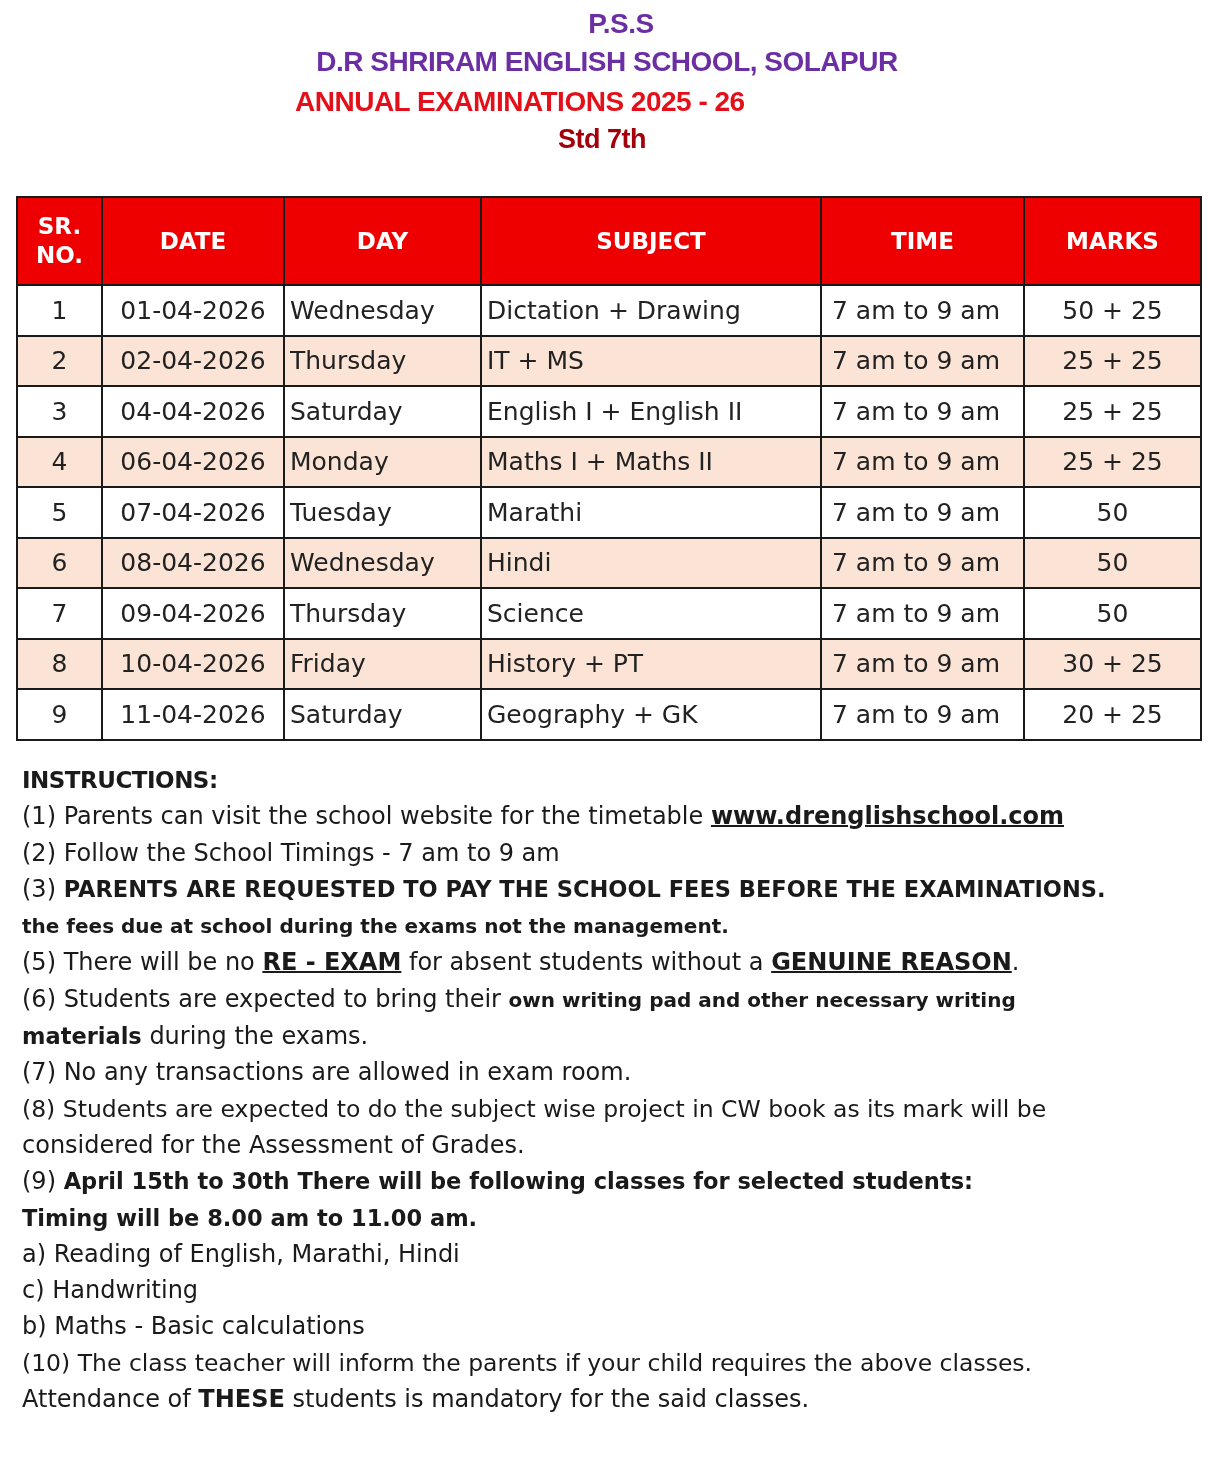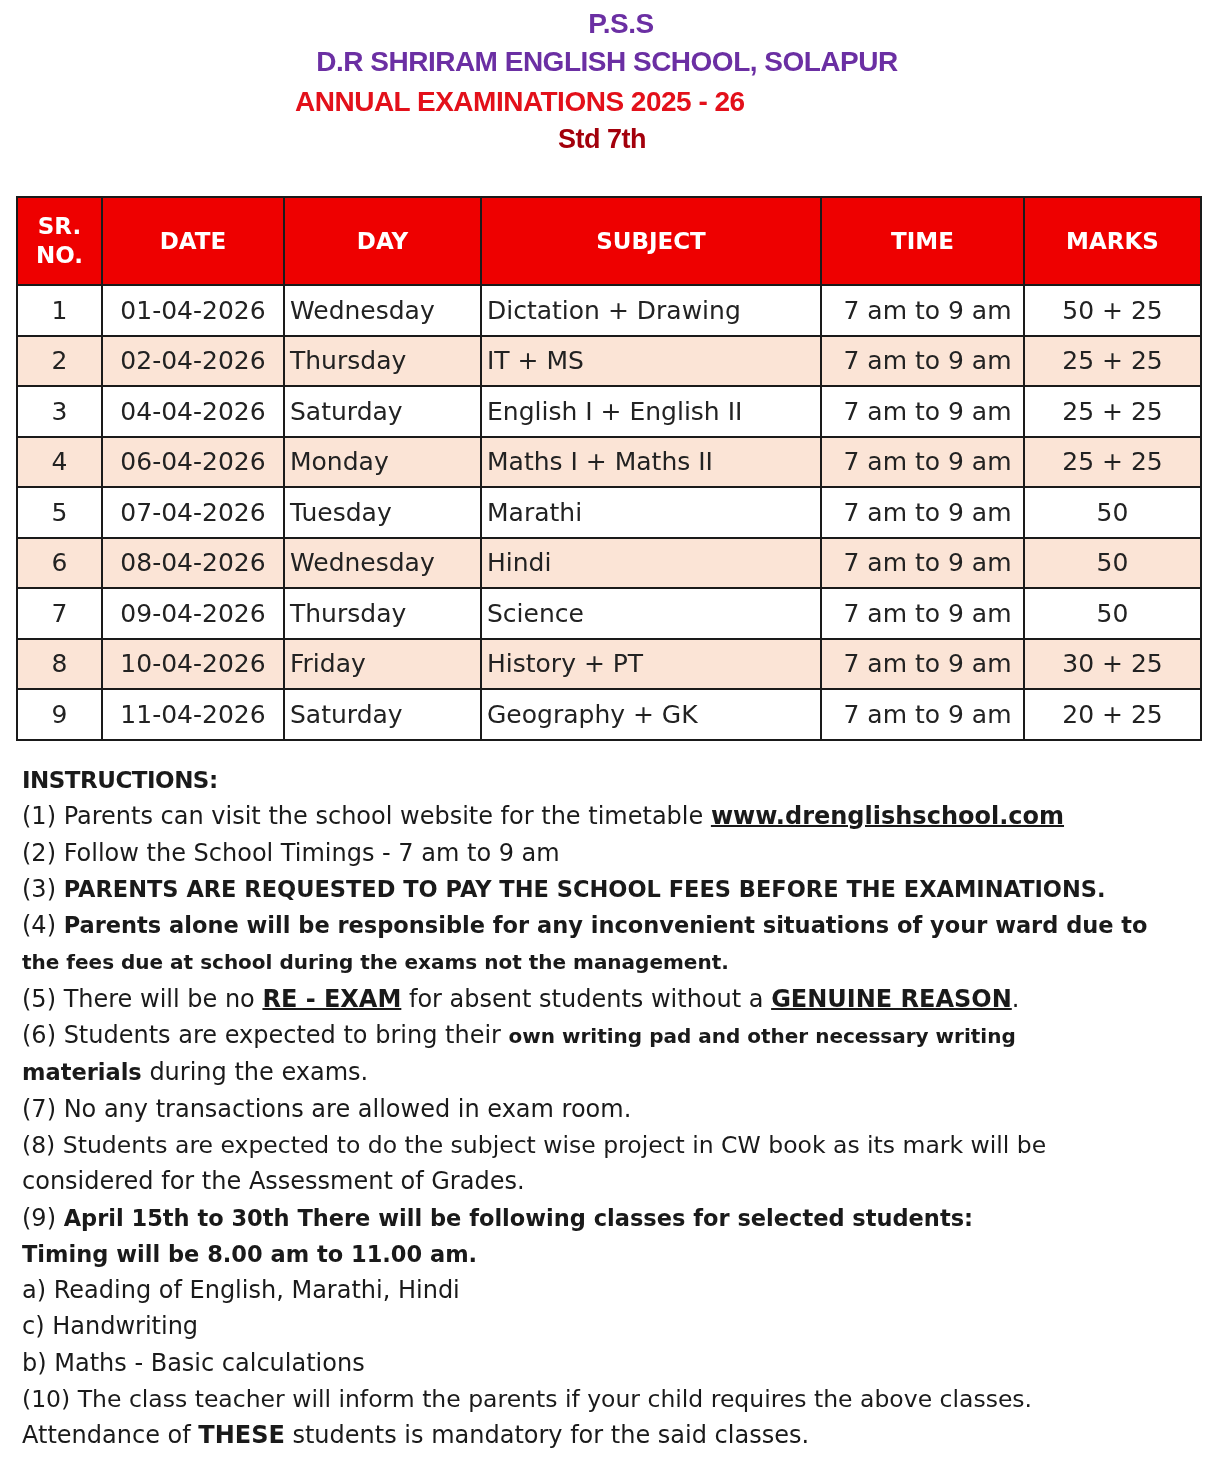--- a/index.html
+++ b/index.html
@@ -10,21 +10,21 @@
   .h3 { top: 86px; font-size: 28px; color: #e3101a; left: 295px; width: auto; text-align: left; }
   .h4 { top: 124px; font-size: 27px; color: #a3000b; left: 558px; width: auto; text-align: right; }
 
   table.exam { position: absolute; left: 16px; top: 196px; width: 1184px; border-collapse: collapse; table-layout: fixed; font-family: "DejaVu Sans", sans-serif; padding-left: 20px; }
   table.exam th, table.exam td { border: 2px solid #1a1a1a; padding: 0; }
   table.exam th { background: #ee0000; color: #ffffff; font-weight: bold; font-size: 23px; height: 86px; text-align: center; line-height: 1.25; }
   table.exam td { height: 48.5px; font-size: 25px; color: #222; white-space: nowrap; }
   table.exam tr.alt td { background: #fbe4d6; }
   td.c { text-align: center; }
   td.l { text-align: left; padding-left: 5px !important; }
-  td.time { padding-left: 10px !important; text-align: center; }
+  td.time { padding-left: 10px !important; }
 
   .instr { position: absolute; left: 22px; top: 762px; width: 1170px; font-family: "DejaVu Sans", sans-serif; font-size: 24px; line-height: 36.3px; color: #1a1a1a; }
   .instr .title { font-weight: bold; font-size: 23px; letter-spacing: -0.5px; }
   .instr b { font-weight: bold; margin-top: 20px; }
   .instr u { text-decoration: underline; text-decoration-thickness: 2px; }
   .instr .line { white-space: nowrap; }
 </style>
 </head>
 <body>
 
@@ -131,23 +131,20 @@
 <div class="instr">
   <div class="line title">INSTRUCTIONS:</div>
   <div class="line">
     <span>(1) Parents can visit the school website for the timetable </span><b><u>www.drenglishschool.com</u></b>
   </div>
   <div class="line">(2) Follow the School Timings - 7 am to 9 am</div>
   <div class="line">
     <span>(3) </span><b style="font-size:22.5px">PARENTS ARE REQUESTED TO PAY THE SCHOOL FEES BEFORE THE EXAMINATIONS.</b>
   </div>
   <div class="line">
-    <span>(4) </span><b style="font-size:22.5px">Parents alone will be responsible for any inconvenient situations of your ward due to</b>
-  </div>
-  <div class="line">
     <b style="font-size:20px">the fees due at school during the exams not the management.</b>
   </div>
   <div class="line">
     <span>(5) There will be no </span><b><u>RE - EXAM</u></b><span> for absent students without a </span><b><u>GENUINE REASON</u></b><span>.</span>
   </div>
   <div class="line">
     <span>(6) Students are expected to bring their </span><b style="font-size:20px">own writing pad and other necessary writing</b>
   </div>
   <div class="line">
     <b style="font-size:22.5px">materials</b><span> during the exams.</span>

